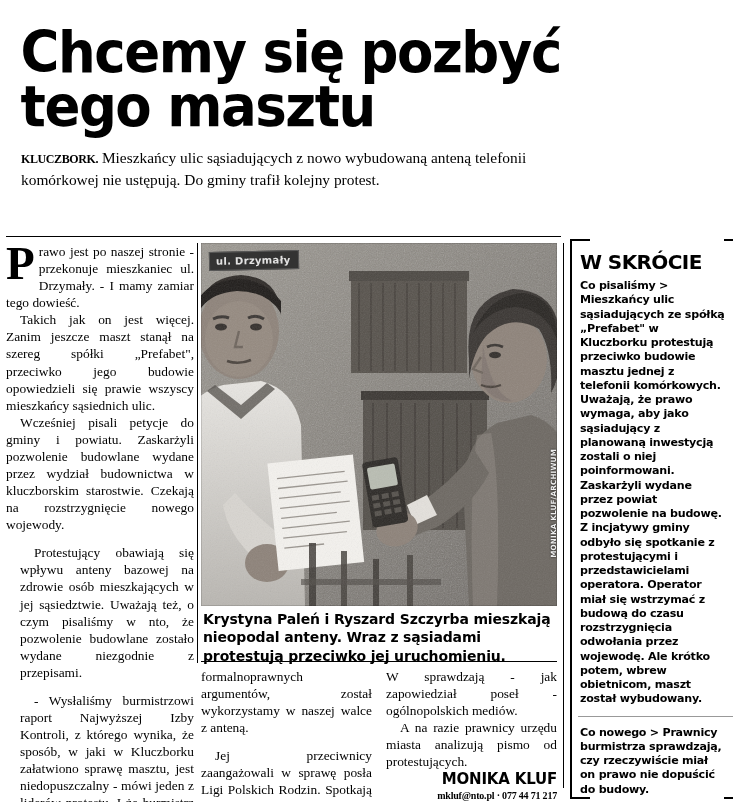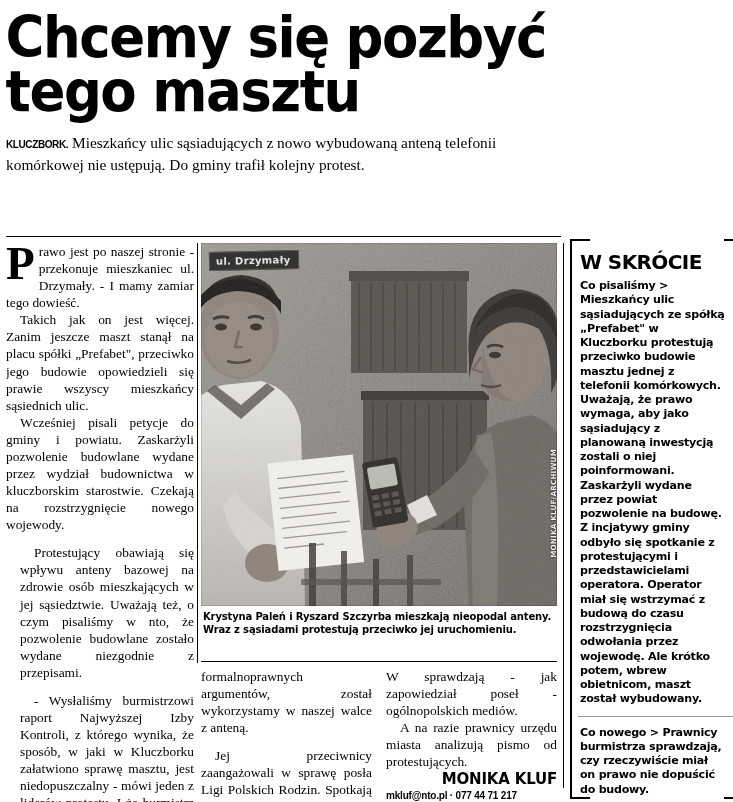--- a/index.html
+++ b/index.html
@@ -11,21 +11,21 @@
     width: 733px; height: 802px;
     font-family: "Liberation Serif", serif;
     color: #111;
     overflow: hidden;
     position: relative;
   }
 
   .page {
     position: relative;
     width: 733px; height: 802px;
-    padding: 0;
+    padding: 15px;
   }
 
   
   .headline {
     font-family: "DejaVu Sans", sans-serif;
     font-weight: 700;
     font-size: 57px;
     line-height: 0.95;
     letter-spacing: -1.6px;
     color: #000;
@@ -40,23 +40,23 @@
   .lead {
     margin: 14px 6px 0 6px;
     font-family: "Liberation Serif", serif;
     font-size: 15.4px;
     line-height: 1.38;
     font-weight: 700;
     color: #000;
     width: 560px;
   }
   .lead .dateline {
-    font-family: Liberation Sans, sans-serif;
-    font-weight: 700;
-    font-size: 10px;
+    font-family: Liberation Serif, serif;
+    font-weight: 700;
+    font-size: 12px;
     letter-spacing: -0.4px;
   }
   .lead .leadtext { font-weight: 400; margin-top: 48px; }
 
   
   .rule-top {
     position: absolute;
     left: 6px; top: 236px;
     width: 555px; height: 1px;
     background: #000;
@@ -132,21 +132,21 @@
     color: #f0f0f0;
     writing-mode: vertical-rl;
     transform: rotate(180deg);
     text-shadow: 0 0 2px #000;
   }
   .caption {
     width: 356px;
     padding: 4px 2px 3px 2px;
     font-family: "DejaVu Sans", sans-serif;
     font-weight: 700;
-    font-size: 10px;
+    font-size: 14px;
     line-height: 1.32;
     color: #000;
     letter-spacing: -0.15px;
   }
 
   
   .rule-mid {
     position: absolute;
     left: 201px; top: 418px;
     width: 356px; height: 1px;
@@ -175,22 +175,22 @@
   .byline {
     text-align: right;
     font-family: "DejaVu Sans", sans-serif;
     font-weight: 700;
     font-size: 15px;
     letter-spacing: -0.2px;
     margin-top: 4px;
     text-indent: 0 !important;
   }
   .byline-contact {
-    text-align: left;
-    font-family: Liberation Sans, sans-serif;
+    text-align: right;
+    font-family: Liberation Serif, serif;
     font-weight: 700;
     font-size: 10px;
     letter-spacing: -0.2px;
     margin-top: 2px;
     text-indent: 0 !important;
   }
 
   
   .vdiv {
     position: absolute;
@@ -267,21 +267,21 @@
 
   <div class="rule-top"></div>
 
   <div class="body-area">
 
     <div class="vdiv2"></div>
     <div class="vdiv"></div>
 
     <div class="col-left">
       <p class="first"><span class="dropcap">P</span><span>rawo jest po naszej stronie - przekonuje mieszkaniec ul. Drzymały. - I mamy zamiar tego dowieść.</span></p>
-      <p>Takich jak on jest więcej. Zanim jeszcze maszt stanął na placu spółki „Prefabet", przeciwko jego budowie opowiedzieli się prawie wszyscy mieszkańcy sąsiednich ulic.</p>
+      <p>Takich jak on jest więcej. Zanim jeszcze maszt stanął na szereg spółki „Prefabet", przeciwko jego budowie opowiedzieli się prawie wszyscy mieszkańcy sąsiednich ulic.</p>
       <p>Wcześniej pisali petycje do gminy i powiatu. Zaskarżyli pozwolenie budowlane wydane przez wydział budownictwa w kluczborskim starostwie. Czekają na rozstrzygnięcie nowego wojewody.</p>
       <p class="spaced">Protestujący obawiają się wpływu anteny bazowej na zdrowie osób mieszkających w jej sąsiedztwie. Uważają też, o czym pisaliśmy w nto, że pozwolenie budowlane zostało wydane niezgodnie z przepisami.</p>
       <p class="spaced">- Wysłaliśmy burmistrzowi raport Najwyższej Izby Kontroli, z którego wynika, że sposób, w jaki w Kluczborku załatwiono sprawę masztu, jest niedopuszczalny - mówi jeden z liderów protestu. I że burmistrz ma prawo zablokować budowę. Mamy szereg innych</p>
     </div>
 
     <div class="photo-block">
       <div class="photo">
         <svg width="356" height="363" viewBox="0 0 356 363">
           <defs>
             <filter id="grain">

